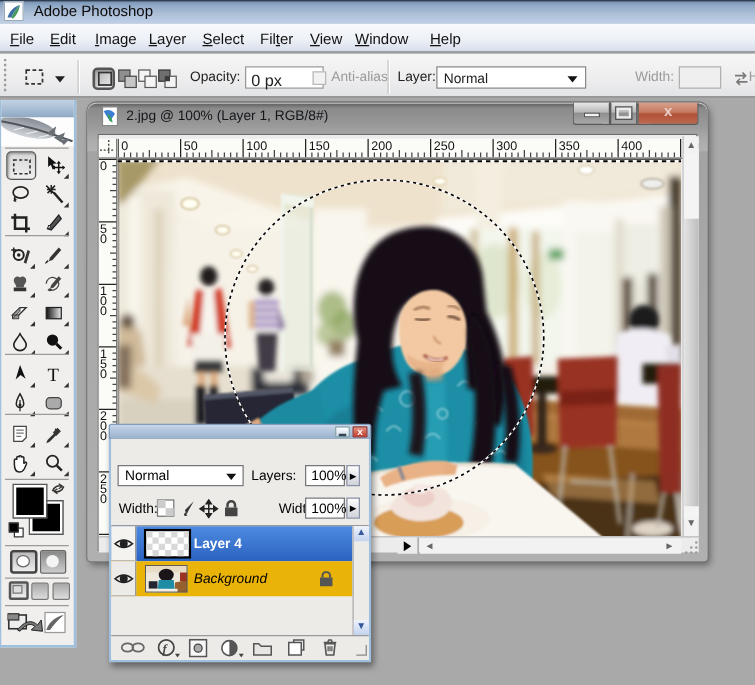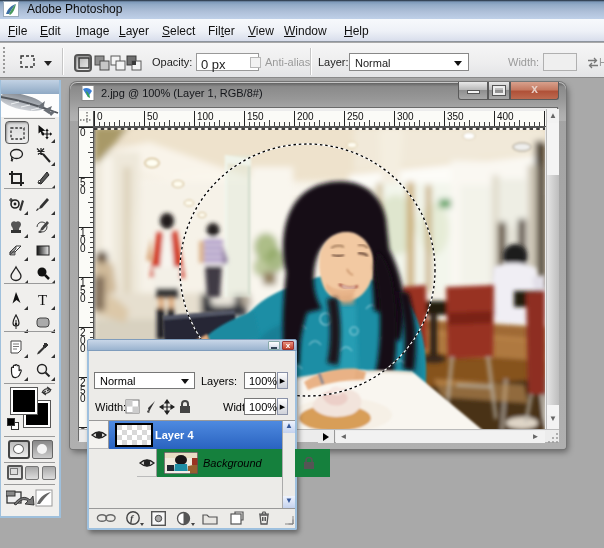--- a/index.html
+++ b/index.html
@@ -75,21 +75,21 @@
   #paltitle { position:absolute; left:-2px; top:-2px; width:210px; height:12px;
     background:linear-gradient(#c8d6e8, #9ab3cf); border:1px solid #7f9cbc; border-radius:2px 2px 0 0; }
   #paltabs { position:absolute; left:0; top:10px; width:206px; height:17px; background:#b5b2ad; border-bottom:1px solid #fff; }
   .tab { position:absolute; top:2px; height:15px; font-size:11px; padding:2px 8px 0 8px; }
   .tab.active { background:#f2f1ee; color:#000; border:1px solid #888; border-bottom:none; border-radius:2px 6px 0 0; font-weight:normal; }
   .tab.inactive { background:#c2bfba; color:#555; border:1px solid #979289; border-bottom:none; border-radius:2px 6px 0 0; }
   .palrow { position:absolute; left:0; width:206px; }
   .combo { position:absolute; background:#fff; border:1px solid #777; height:17px; font-size:11px; padding:2px 0 0 5px; }
   .spin { position:absolute; width:11px; height:17px; background:linear-gradient(#fdfdfd,#cfd2da); border:1px solid #8a92a8; font-size:7px; text-align:center; padding-top:4px; }
   #layerrow1 { position:absolute; left:0; top:80px; width:193px; height:28px; background:linear-gradient(#4e8ae0,#2a63c0); color:#fff; font-weight:bold; }
-  #layerrow2 { position:absolute; left:0; top:108px; width:193px; height:28px; background:#15803d; color:#000;margin-left:48px; }
+  #layerrow2 { position:absolute; left:0; top:108px; width:193px; height:28px; background:#eab308; color:#000; }
   .eyebox { position:absolute; left:0; top:0; width:20px; height:28px; background:#f4f3f0; border-right:1px solid #999; border-bottom:1px solid #bbb; }
   #palscroll { position:absolute; left:193px; top:80px; width:13px; height:87px; background:#ecebe8; border-left:1px solid #aaa; }
   #palbottom { position:absolute; left:0; top:167px; width:206px; height:18px; border-top:1px solid #999; background:#ecebe8; }
 </style>
 </head>
 <body>
 
 <div class="abs" id="titlebar">
   <div id="appicon">
       <svg width="14" height="14" viewBox="0 0 14 14" style="position:absolute;left:0;top:0">

